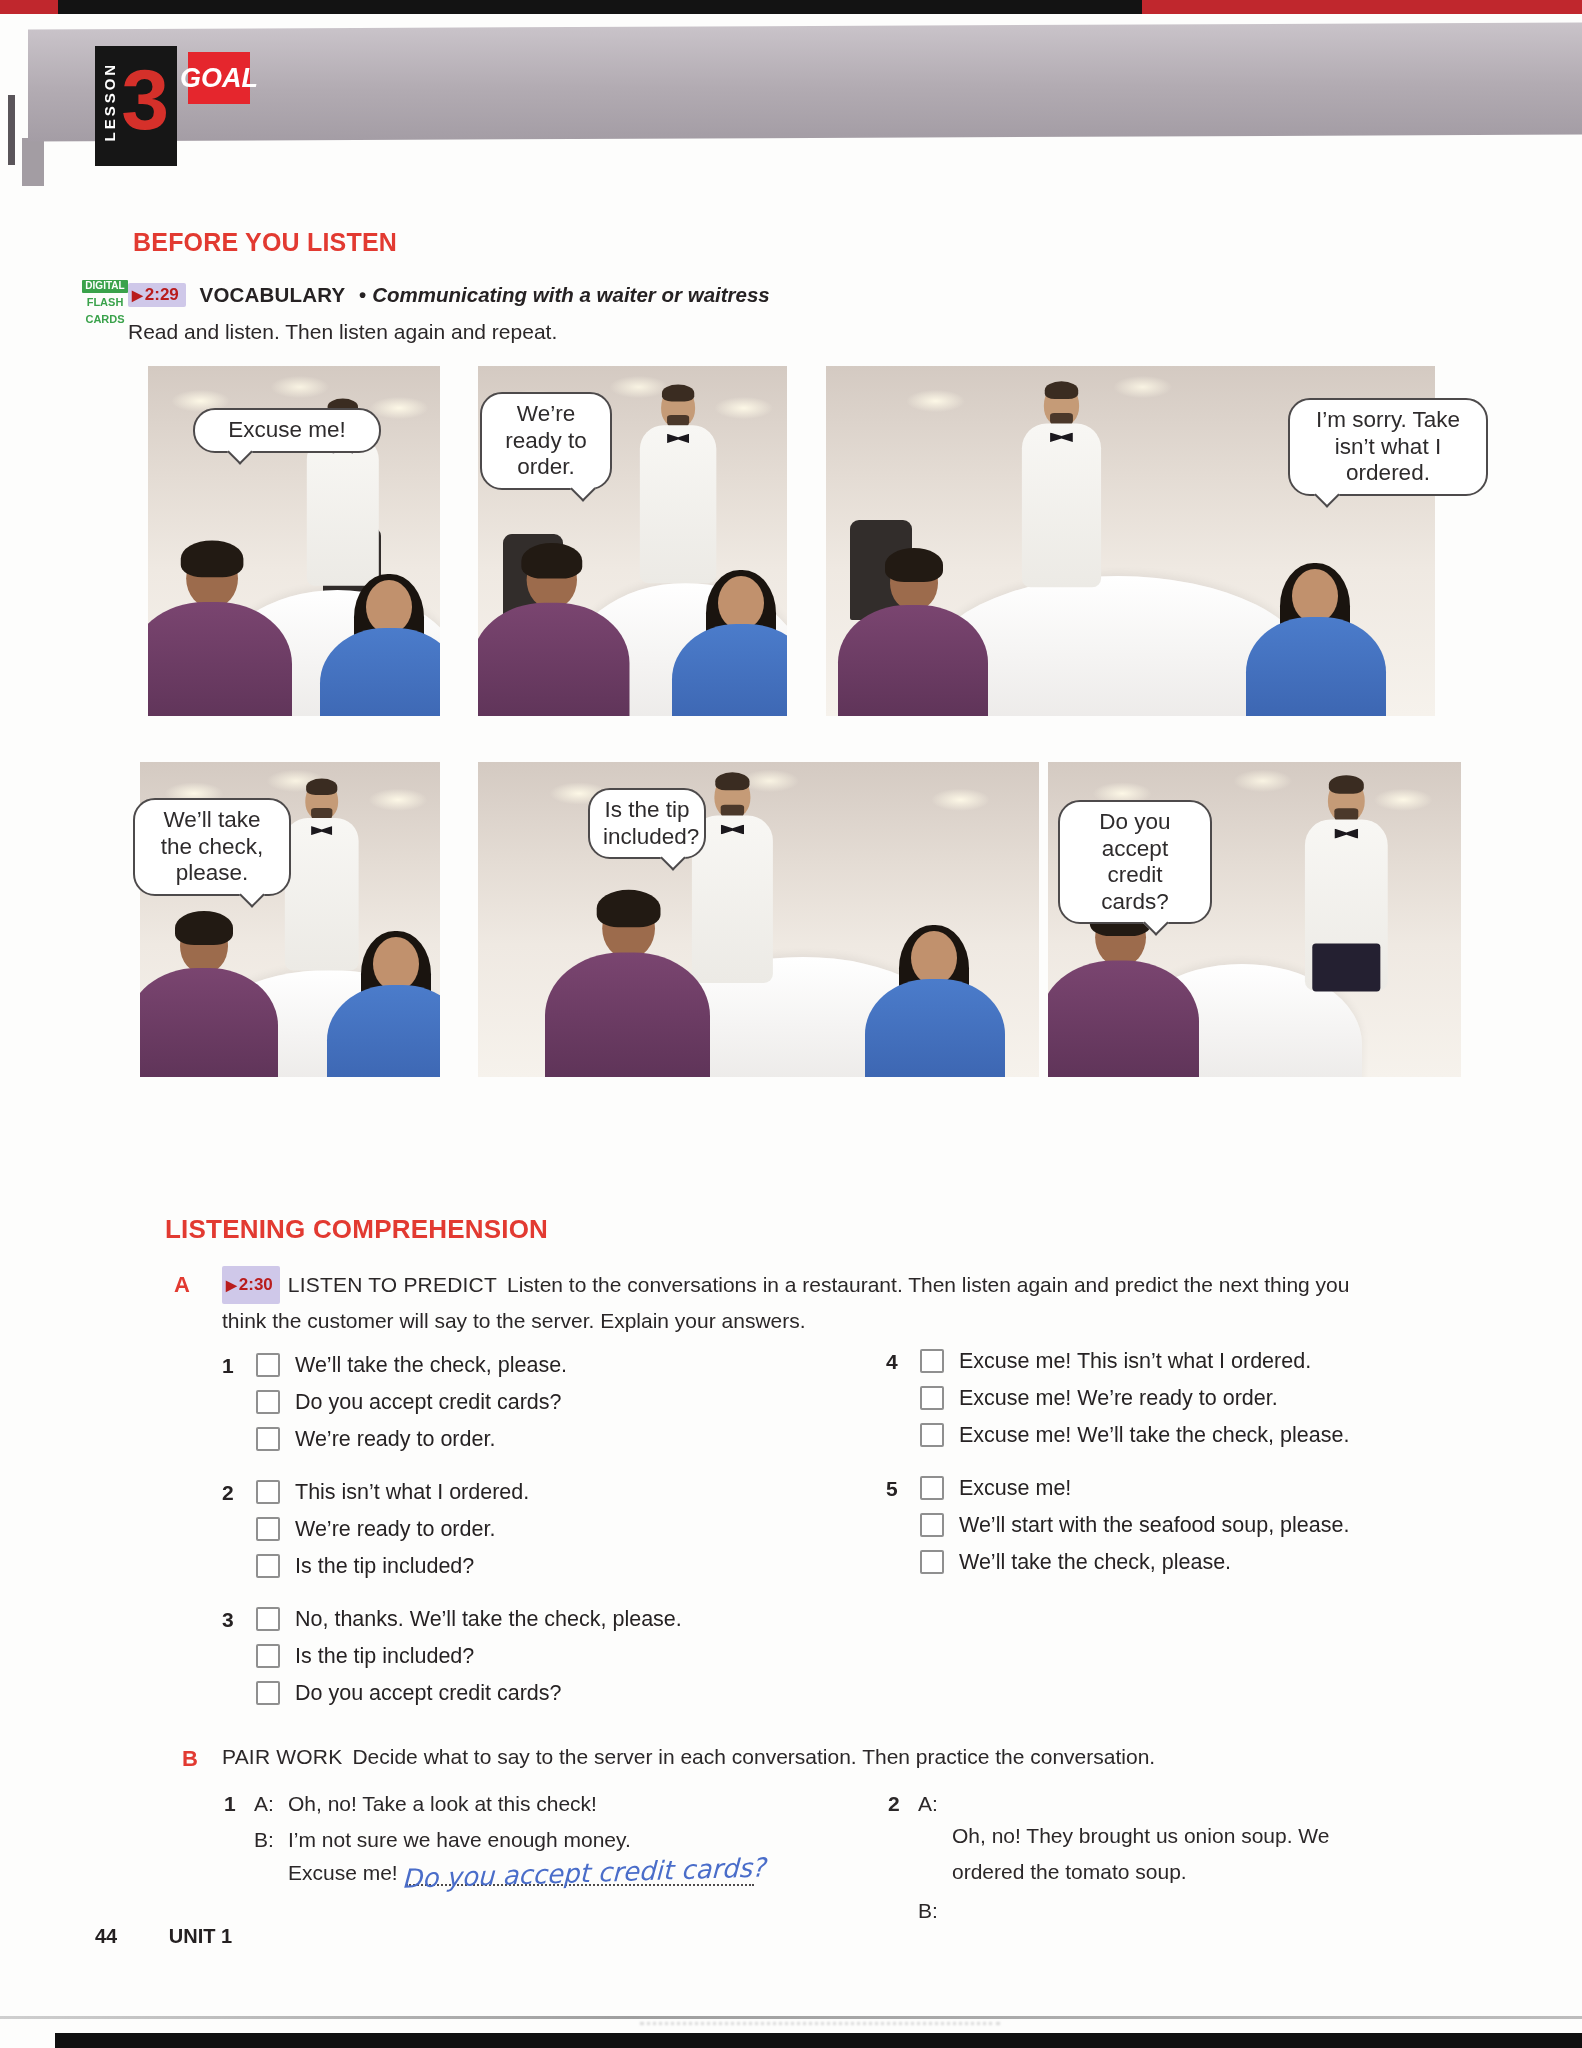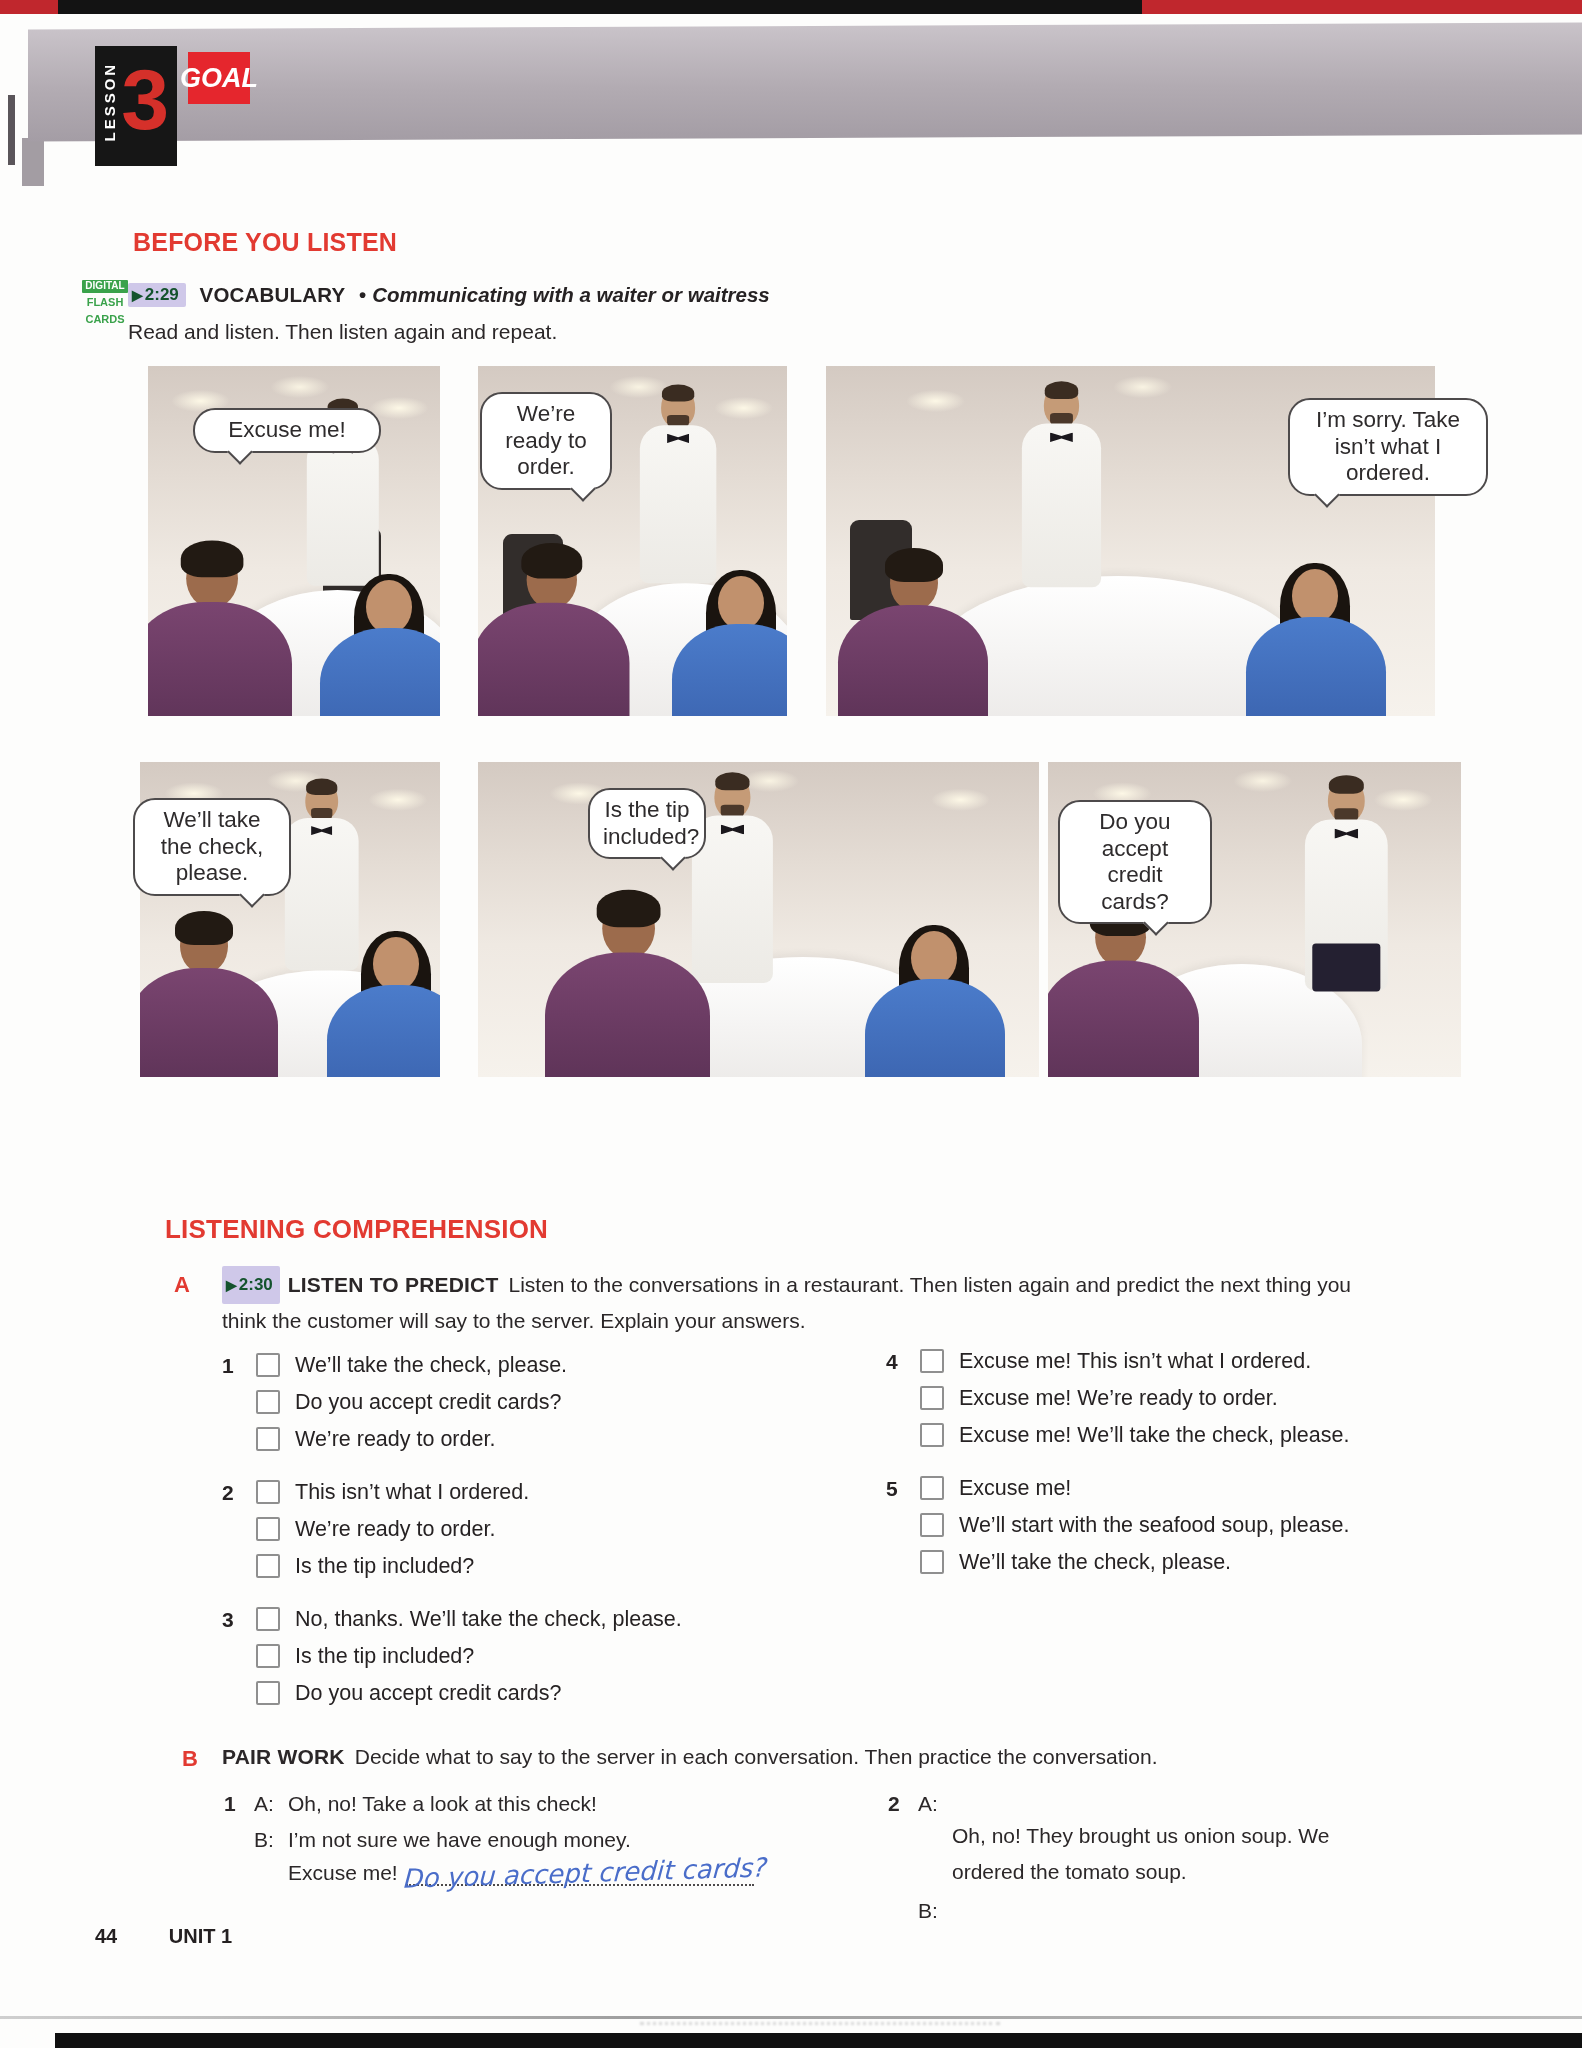--- a/index.html
+++ b/index.html
@@ -33,21 +33,21 @@
                display:flex;align-items:center;padding-left:18px;box-sizing:border-box;
                font-weight:bold;font-size:23px;color:#221d1e;}
   .goal-banner .tail{position:absolute;left:318px;top:100%;width:0;height:0;
                border-top:27px solid #fff;border-left:22px solid transparent;border-right:4px solid transparent;}
 
   
   .red-heading{position:absolute;color:#e23a31;font-weight:bold;font-size:25px;letter-spacing:.2px;}
   .flash-badge{position:absolute;left:80px;top:276px;width:50px;text-align:center;line-height:1.05;}
   .flash-badge .b1{display:inline-block;background:#3aa24b;color:#fff;font-size:10px;font-weight:bold;padding:1px 3px;border-radius:1px;}
   .flash-badge .b2{color:#3aa24b;font-size:11px;font-weight:bold;}
-  .audio-chip{display:inline-block;background:#cfc8e9;color:#14532d;font-weight:bold;
+  .audio-chip{display:inline-block;background:#cfc8e9;color:#b91c1c;font-weight:bold;
               font-size:17px;padding:2px 7px 2px 4px;border-radius:2px;vertical-align:2px;}
   .audio-chip .tri{font-size:14px;margin-right:2px;}
   .vocab-line{position:absolute;left:128px;top:283px;font-size:20.5px;white-space:nowrap;}
   .vocab-line .vlab{font-weight:bold;letter-spacing:.2px;margin-left:8px;}
   .vocab-line .vtopic{font-weight:bold;font-style:italic;}
   .read-line{position:absolute;left:128px;top:320px;font-size:21px;color:#2b2728;}
 
   
   .photo{position:absolute;overflow:hidden;
          background:linear-gradient(180deg,#d4cac2 0%,#e4dcd4 32%,#efe9e2 58%,#f6f2ec 100%);}
@@ -80,21 +80,21 @@
   
   .bubble{position:absolute;background:#fff;border:2px solid #4d4a4b;border-radius:22px;
           padding:7px 13px;box-sizing:border-box;text-align:center;
           font-size:22.5px;line-height:1.18;color:#2e2b2c;z-index:5;}
   .bubble .tail{position:absolute;bottom:-10px;width:16px;height:16px;background:#fff;
           border-right:2px solid #4d4a4b;border-bottom:2px solid #4d4a4b;transform:rotate(45deg);}
 
   
   .ex{position:absolute;font-size:21px;line-height:33px;color:#2b2728;}
   .sec-letter{position:absolute;color:#e23a31;font-weight:bold;font-size:22px;}
-  .ex .extitle{font-weight:bold;letter-spacing:.2px;margin:16px 10px 0 8px;}
+  .ex .extitle{font-weight:normal;letter-spacing:.2px;margin:16px 10px 0 8px;}
   .cbcol{position:absolute;}
   .grp{display:flex;margin-bottom:16px;}
   .gn{width:34px;font-weight:bold;font-size:21px;padding-top:2px;}
   .opt{display:flex;align-items:center;margin-bottom:11px;font-size:21.5px;line-height:26px;}
   .cb{flex:0 0 auto;width:20px;height:20px;border:2px solid #8f8f8f;border-radius:2px;margin-right:15px;background:#fff;}
 
   
   .conv{position:absolute;font-size:21px;line-height:36px;color:#2b2728;}
   .crow{display:grid;grid-template-columns:30px 34px auto;align-items:start;}
   .cnum,.clab{font-weight:bold;}

